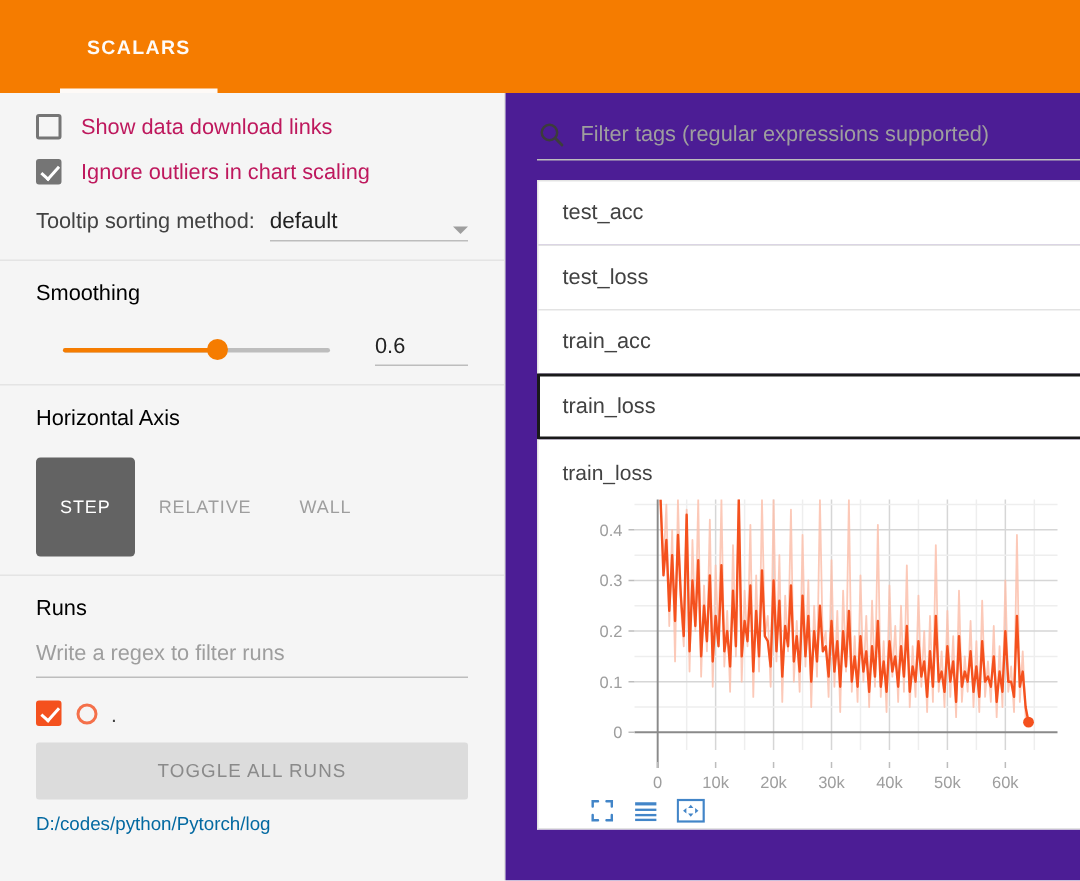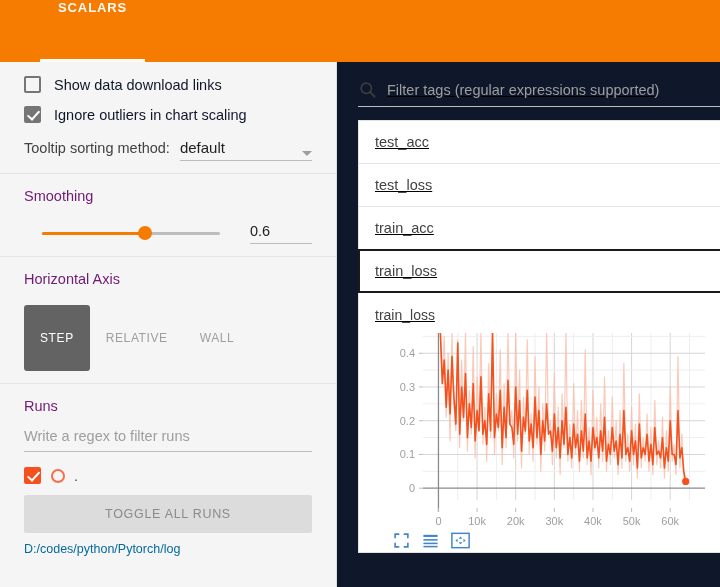--- a/index.html
+++ b/index.html
@@ -32,21 +32,21 @@
     padding: 0 0 0 24px;
     white-space: nowrap;
   }
   #tabs { display: flex; align-items: stretch; margin-left: 40px; }
   .tab {
     color: #fff;
     font-size: 13px;
     font-weight: bold;
     letter-spacing: .9px;
     display: flex;
-    align-items: flex-start;
+    align-items: center;
     padding: 0 18px;
     position: relative;
     cursor: pointer;
     opacity: .97;
   }
   .tab.active::after {
     content: "";
     position: absolute;
     left: 0; right: 0; bottom: 0;
     height: 3px;
@@ -91,21 +91,21 @@
   .cbox.checked { background: #757575; border-color: #757575; }
   .cbox.checked::after {
     content: "";
     position: absolute;
     left: 4px; top: 0px;
     width: 5px; height: 10px;
     border: solid #fff;
     border-width: 0 2px 2px 0;
     transform: rotate(42deg);
   }
-  .cblabel { font-size: 14.5px; color: #0f172a; }
+  .cblabel { font-size: 14.5px; color: #be185d; }
 
   .ttrow { display: flex; align-items: baseline; }
   .ttlabel { font-size: 14.5px; color: #424242; white-space: nowrap; }
   .ttselect {
     margin-left: 10px;
     flex: 1;
     border-bottom: 1px solid #bdbdbd;
     display: flex;
     align-items: flex-end;
     justify-content: space-between;
@@ -117,21 +117,21 @@
   .caret {
     width: 0; height: 0;
     border-left: 5px solid transparent;
     border-right: 5px solid transparent;
     border-top: 5px solid #9e9e9e;
     margin-left: 8px;
   }
 
   .secttitle {
     font-size: 14.5px;
-    color: #701a75;
+    color: #000000;
     margin-bottom: 18px;
   }
 
   .sliderrow { display: flex; align-items: center; gap: 12px; }
   .track {
     position: relative;
     flex: 1;
     height: 3px;
     background: #bdbdbd;
     border-radius: 2px;
@@ -218,25 +218,24 @@
     font-family: inherit;
     padding: 12px 0;
     cursor: pointer;
     margin-bottom: 9px;
   }
   .runpath { font-size: 12.5px; color: #0369a1; }
 
   
   #main {
     flex: 1;
-    background: #0f172a;
+    background: #4c1d95;
     overflow: hidden;
     position: relative;
     padding-left: 21px;
-    text-decoration: underline;
   }
   #searchbar {
     display: flex;
     align-items: center;
     padding: 18px 0 7px 0;
     border-bottom: 1px solid #bdbdbd;
     margin-right: 0;
   }
   .searchicon { flex: 0 0 20px; margin-right: 9px; line-height: 0; }
   .searchph { font-size: 14.5px; color: #9e9e9e; }

